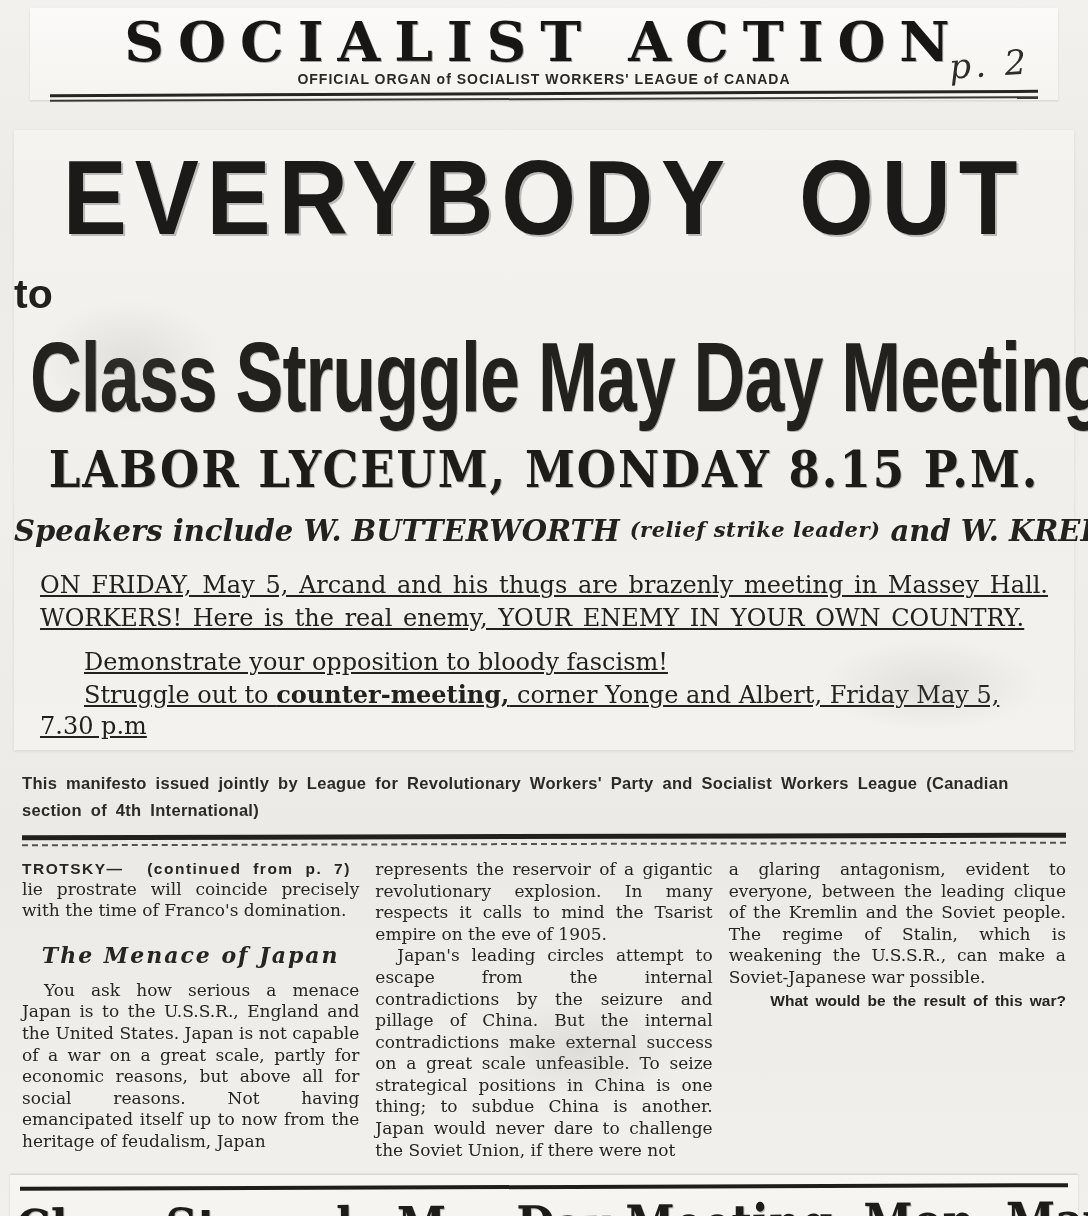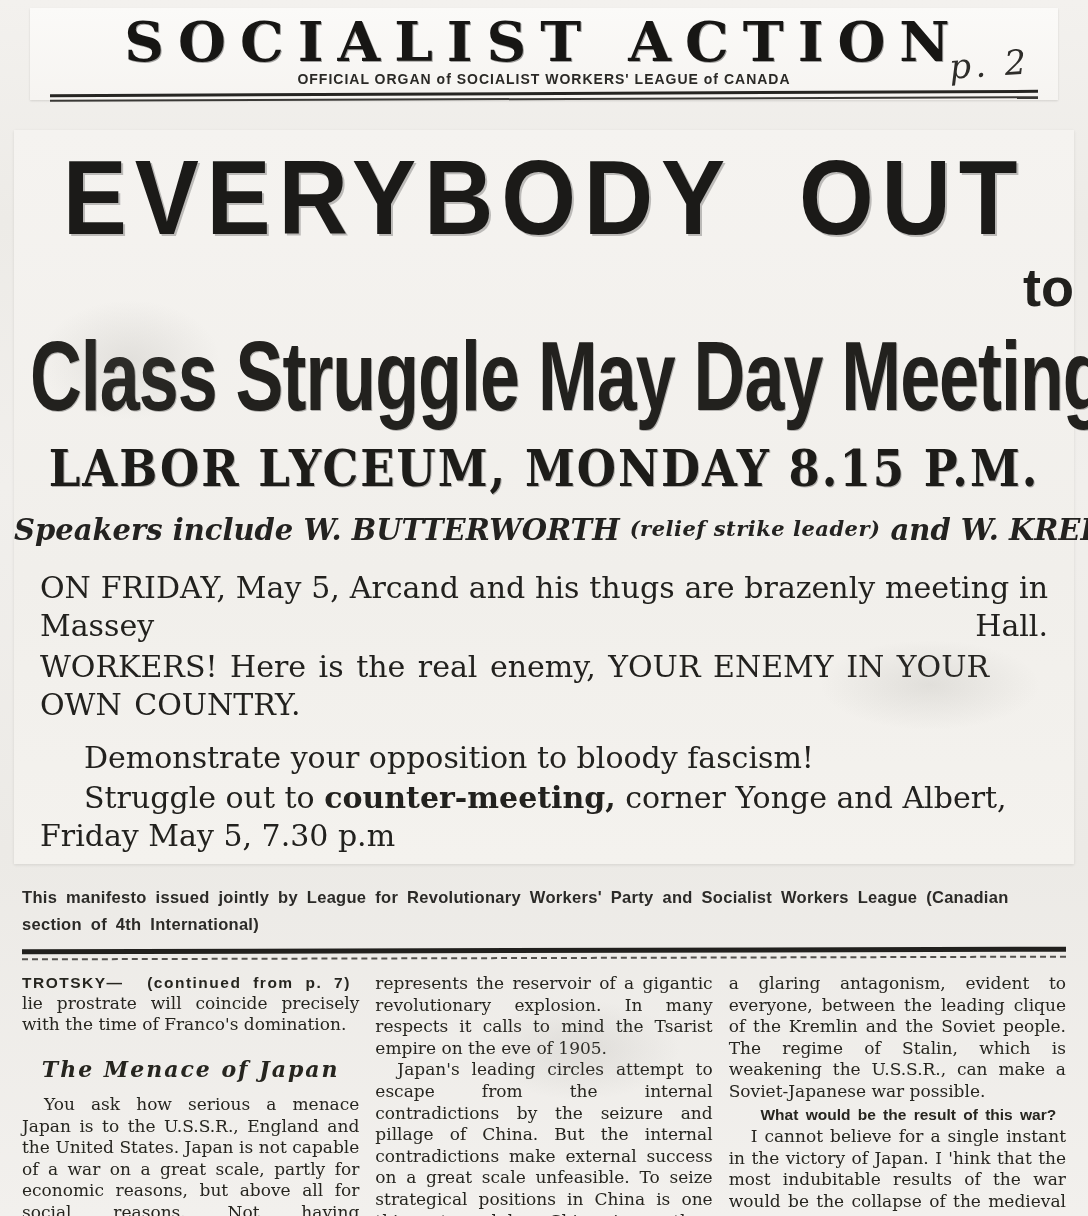--- a/index.html
+++ b/index.html
@@ -71,25 +71,25 @@
     font-size: 98px;
     letter-spacing: 8px;
     word-spacing: 34px;
     line-height: 1.0;
     color: #1b1a18;
     white-space: nowrap;
     transform: scale(0.98, 1.08);
     text-shadow: 2px 2px 0 rgba(20,20,20,0.25);
   }
   .connector {
-    text-align: right;
-    font-family: "Liberation Sans", sans-serif;
-    font-weight: bold;
-    font-size: 54px;
-    margin-top: 14px;
+    text-align: left;
+    font-family: "Liberation Sans", sans-serif;
+    font-weight: bold;
+    font-size: 41px;
+    margin-top: 28px;
     line-height: 1.0;
     color: #21201d;
   }
   .subheadline {
     text-align: center;
     font-family: "Liberation Sans", sans-serif;
     font-weight: bold;
     font-size: 74px;
     letter-spacing: -1px;
     line-height: 1.0;
@@ -121,23 +121,24 @@
     margin-top: 18px;
     white-space: nowrap;
     color: #232220;
   }
   .speakers-note { font-size: 21px; position: relative; top: -4px; letter-spacing: 0.5px; }
 
   
   .manifesto {
     margin: 22px 26px 0 26px;
     font-family: "DejaVu Serif", serif;
-    font-size: 30px;
+    font-size: 24px;
     line-height: 1.28;
     color: #22211e;
+    text-decoration: underline;
   }
   .manifesto-line1 { text-align: justify; text-align-last: justify; }
   .manifesto-line2 { margin-top: 2px; word-spacing: 3px; }
   .manifesto-line3 { margin-top: 14px; text-indent: 44px; }
   .manifesto-line4 { margin-top: 2px; text-indent: 44px; }
   .bold-inline { font-weight: bold; }
 
   .issued-note {
     margin: 20px 22px 0 22px;
     font-family: "Liberation Sans", sans-serif;
@@ -192,21 +193,21 @@
     letter-spacing: 2px;
     margin: 20px 0 10px 0;
   }
   .question-par {
     font-family: "Liberation Sans", sans-serif;
     font-weight: bold;
     font-size: 15.5px;
     text-indent: 22px;
     word-spacing: 3px;
     margin: 2px 0;
-    text-align: center;
+    text-align: right;
   }
 
   
   .footer {
     margin: 14px 10px 0 10px;
     background: linear-gradient(180deg, #f7f6f3, #f3f1ee);
     box-shadow: 0 -1px 2px rgba(0,0,0,0.15);
     padding: 10px 0 6px 0;
   }
   .footer-rule { height: 4px; background: #1f1e1b; margin: 0 10px 10px 10px; transform: rotate(-0.2deg); }
@@ -271,21 +272,20 @@
       <div class="section-heading">The Menace of Japan</div>
       <p class="col-par indent">You ask how serious a menace Japan is to the U.S.S.R., England and the United States. Japan is not capable of a war on a great scale, partly for economic reasons, but above all for social reasons.  Not having emancipated itself up to now from the heritage of feudalism, Japan</p>
     </div>
     <div class="column">
       <p class="col-par">represents the reservoir of a gigantic revolutionary explosion. In many respects it calls to mind the Tsarist empire on the eve of 1905.</p>
       <p class="col-par indent">Japan's leading circles attempt to escape from the internal contradictions by the seizure and pillage of China. But the internal contradictions make external success on a great scale unfeasible. To seize strategical positions in China is one thing; to subdue China is another. Japan would never dare to challenge the Soviet Union, if there were not</p>
     </div>
     <div class="column">
       <p class="col-par">a glaring antagonism, evident to everyone, between the leading clique of the Kremlin and the Soviet people. The regime of Stalin, which is weakening the U.S.S.R., can make a Soviet-Japanese war possible.</p>
       <p class="question-par">What would be the result of this war?</p>
-      <p class="col-par indent">I cannot believe for a single instant in the victory of Japan. I 'hink that the most indubitable results of the war would be the collapse of the medieval regime of the Mikado and the Bonapartist regime of Stalin.</p>
     </div>
   </div>
 
   <div class="footer">
     <div class="footer-rule"></div>
     <div class="footer-line1">Class-Struggle  May  Day Meeting, Mon, May 1, - 7.15 p.m.</div>
 
   </div>
 
   <div class="scan-smudge" style="left:40px; top:300px; width:180px; height:120px;"></div>

